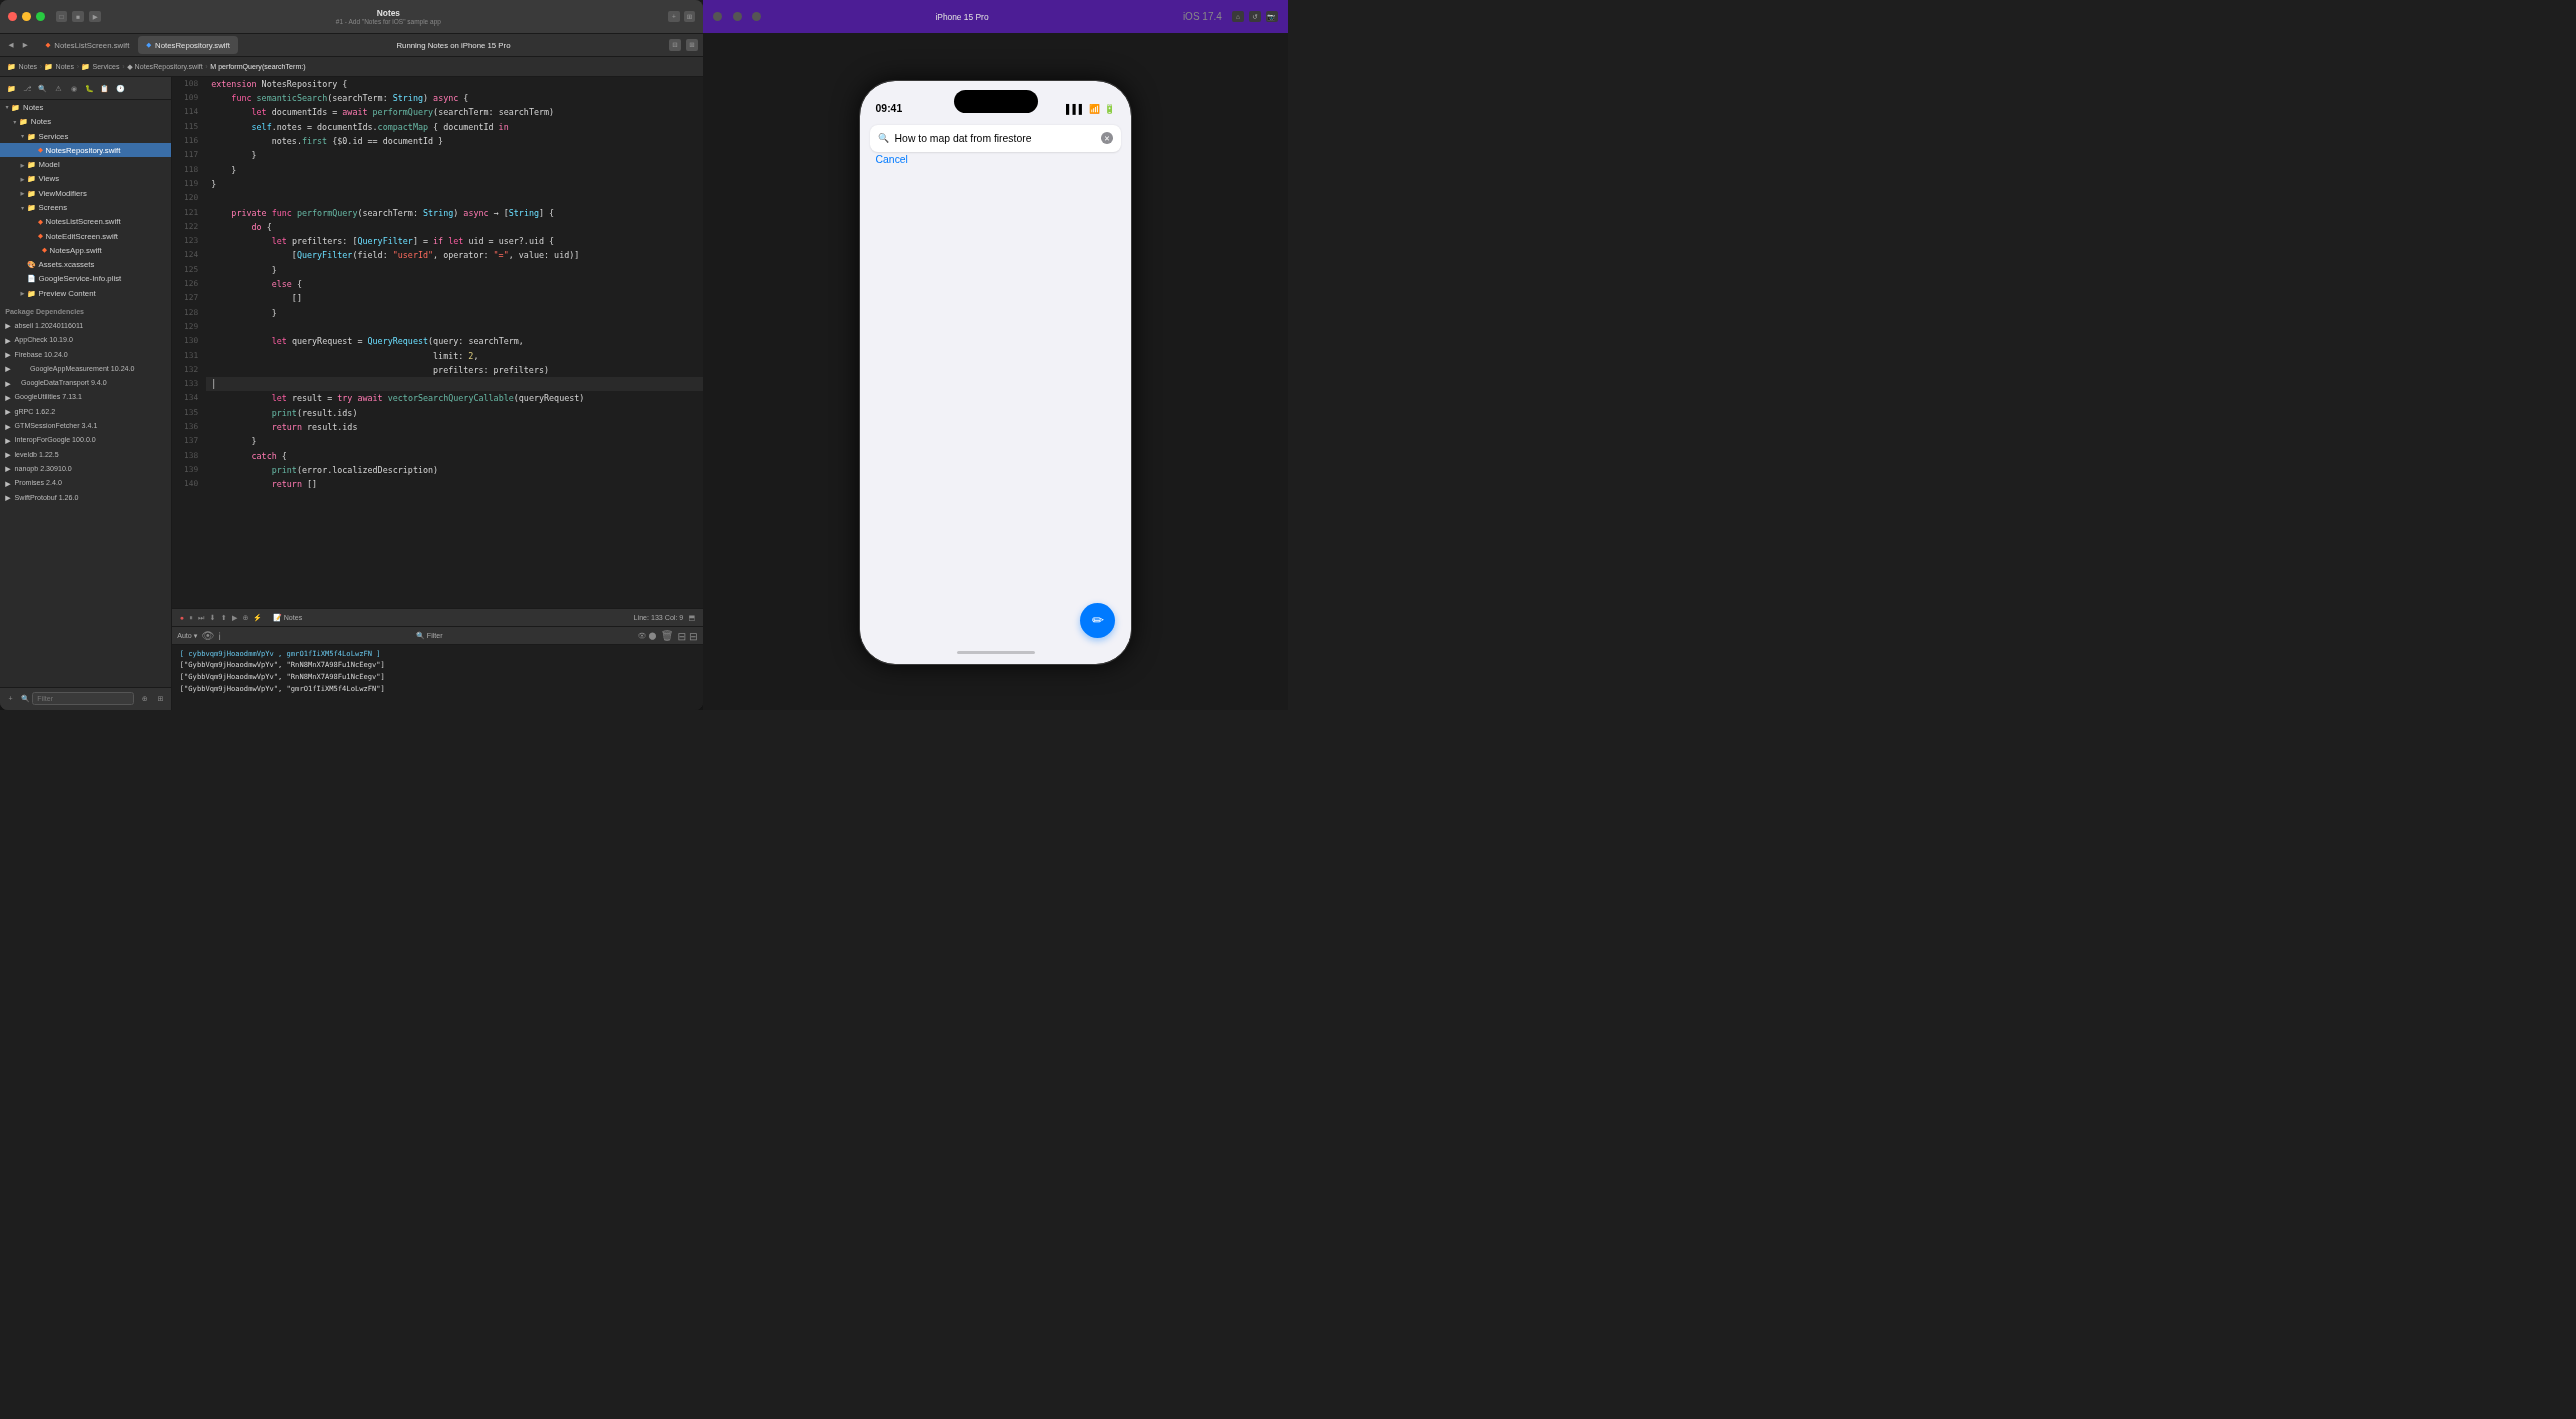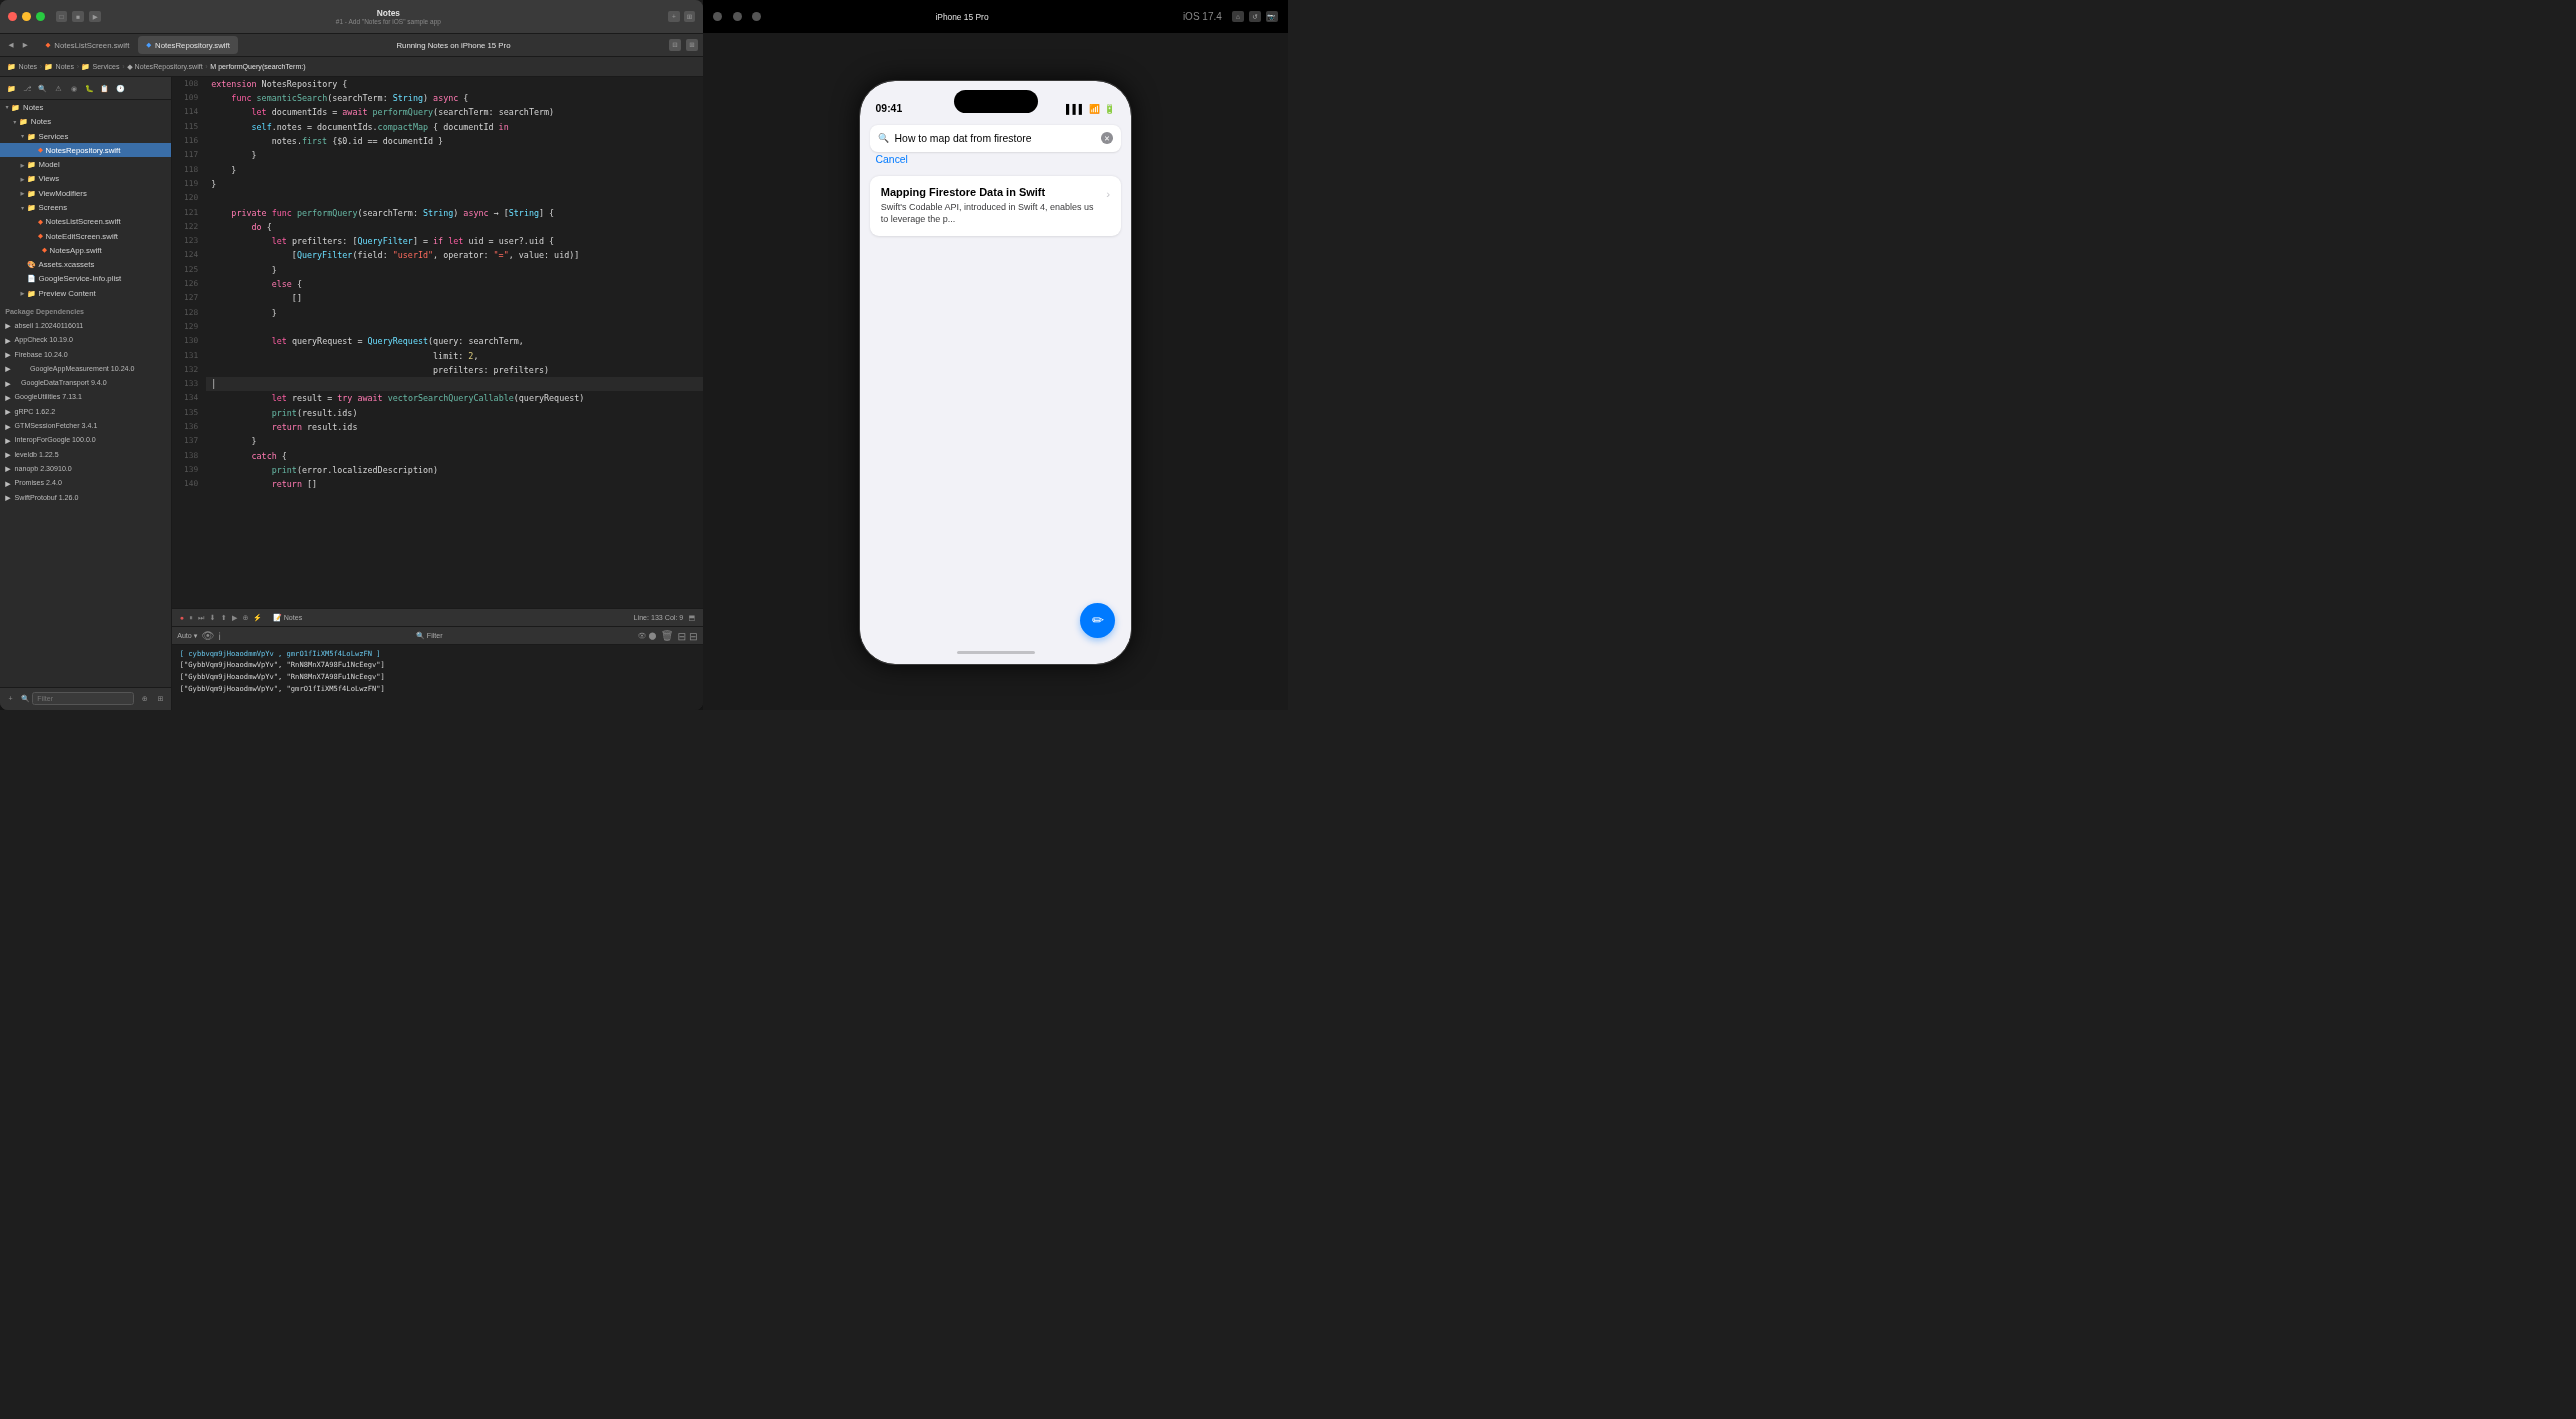--- a/index.html
+++ b/index.html
@@ -385,21 +385,21 @@
     .simulator-panel {
       width: 585px;
       height: 710px;
       background: #1a1a1a;
       display: flex;
       flex-direction: column;
       flex-shrink: 0;
     }
     .simulator-titlebar {
       height: 34px;
-      background: #000000;
+      background: #4c1d95;
       display: flex;
       align-items: center;
       padding: 0 10.4px;
       gap: 5.2px;
       border-bottom: 0.6px solid #1a1a1a;
     }
     .sim-tl {
       width: 9px;
       height: 9px;
       border-radius: 50%;
@@ -1000,29 +1000,20 @@
 
           <div class="search-container">
             <div class="search-bar">
               <span class="search-icon">🔍</span>
               <span class="search-text">How to map dat from firestore</span>
               <div class="search-clear">✕</div>
             </div>
             <span class="search-cancel" style="display:inline-block;margin-top:2.6px;margin-left:5.2px;">Cancel</span>
           </div>
 
-          <div class="result-card">
-            <div style="display:flex;align-items:flex-start;justify-content:space-between;">
-              <div style="flex:1;">
-                <div class="result-title">Mapping Firestore Data in Swift</div>
-                <div class="result-body">Swift's Codable API, introduced in Swift 4, enables us to leverage the p...</div>
-              </div>
-              <span style="color:#c7c7cc;font-size:11.7px;margin-left:5.2px;margin-top:1.3px;">›</span>
-            </div>
-          </div>
         </div>
 
         <div class="edit-button">
           <span>✏</span>
         </div>
 
         <div class="home-indicator">
           <div class="home-bar"></div>
         </div>
       </div>

